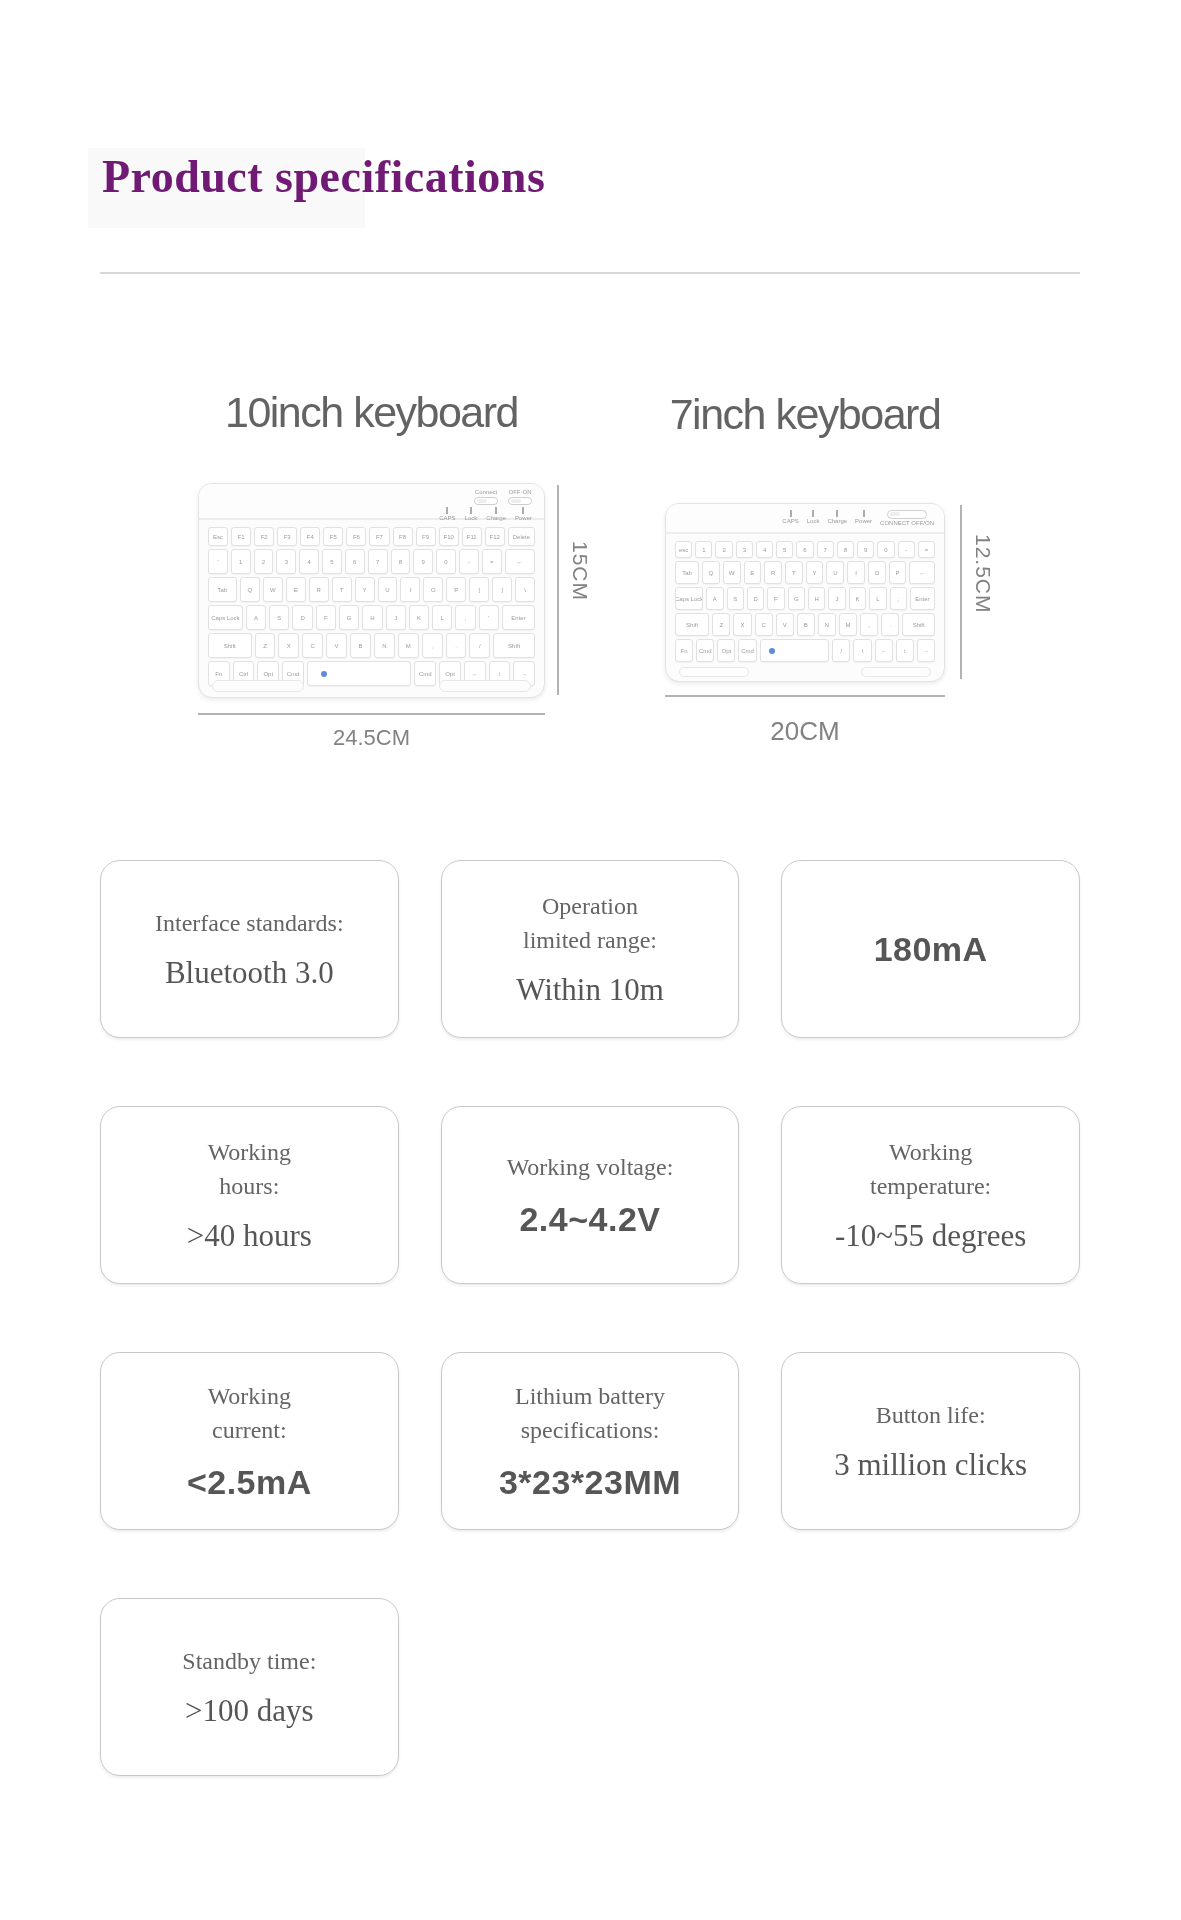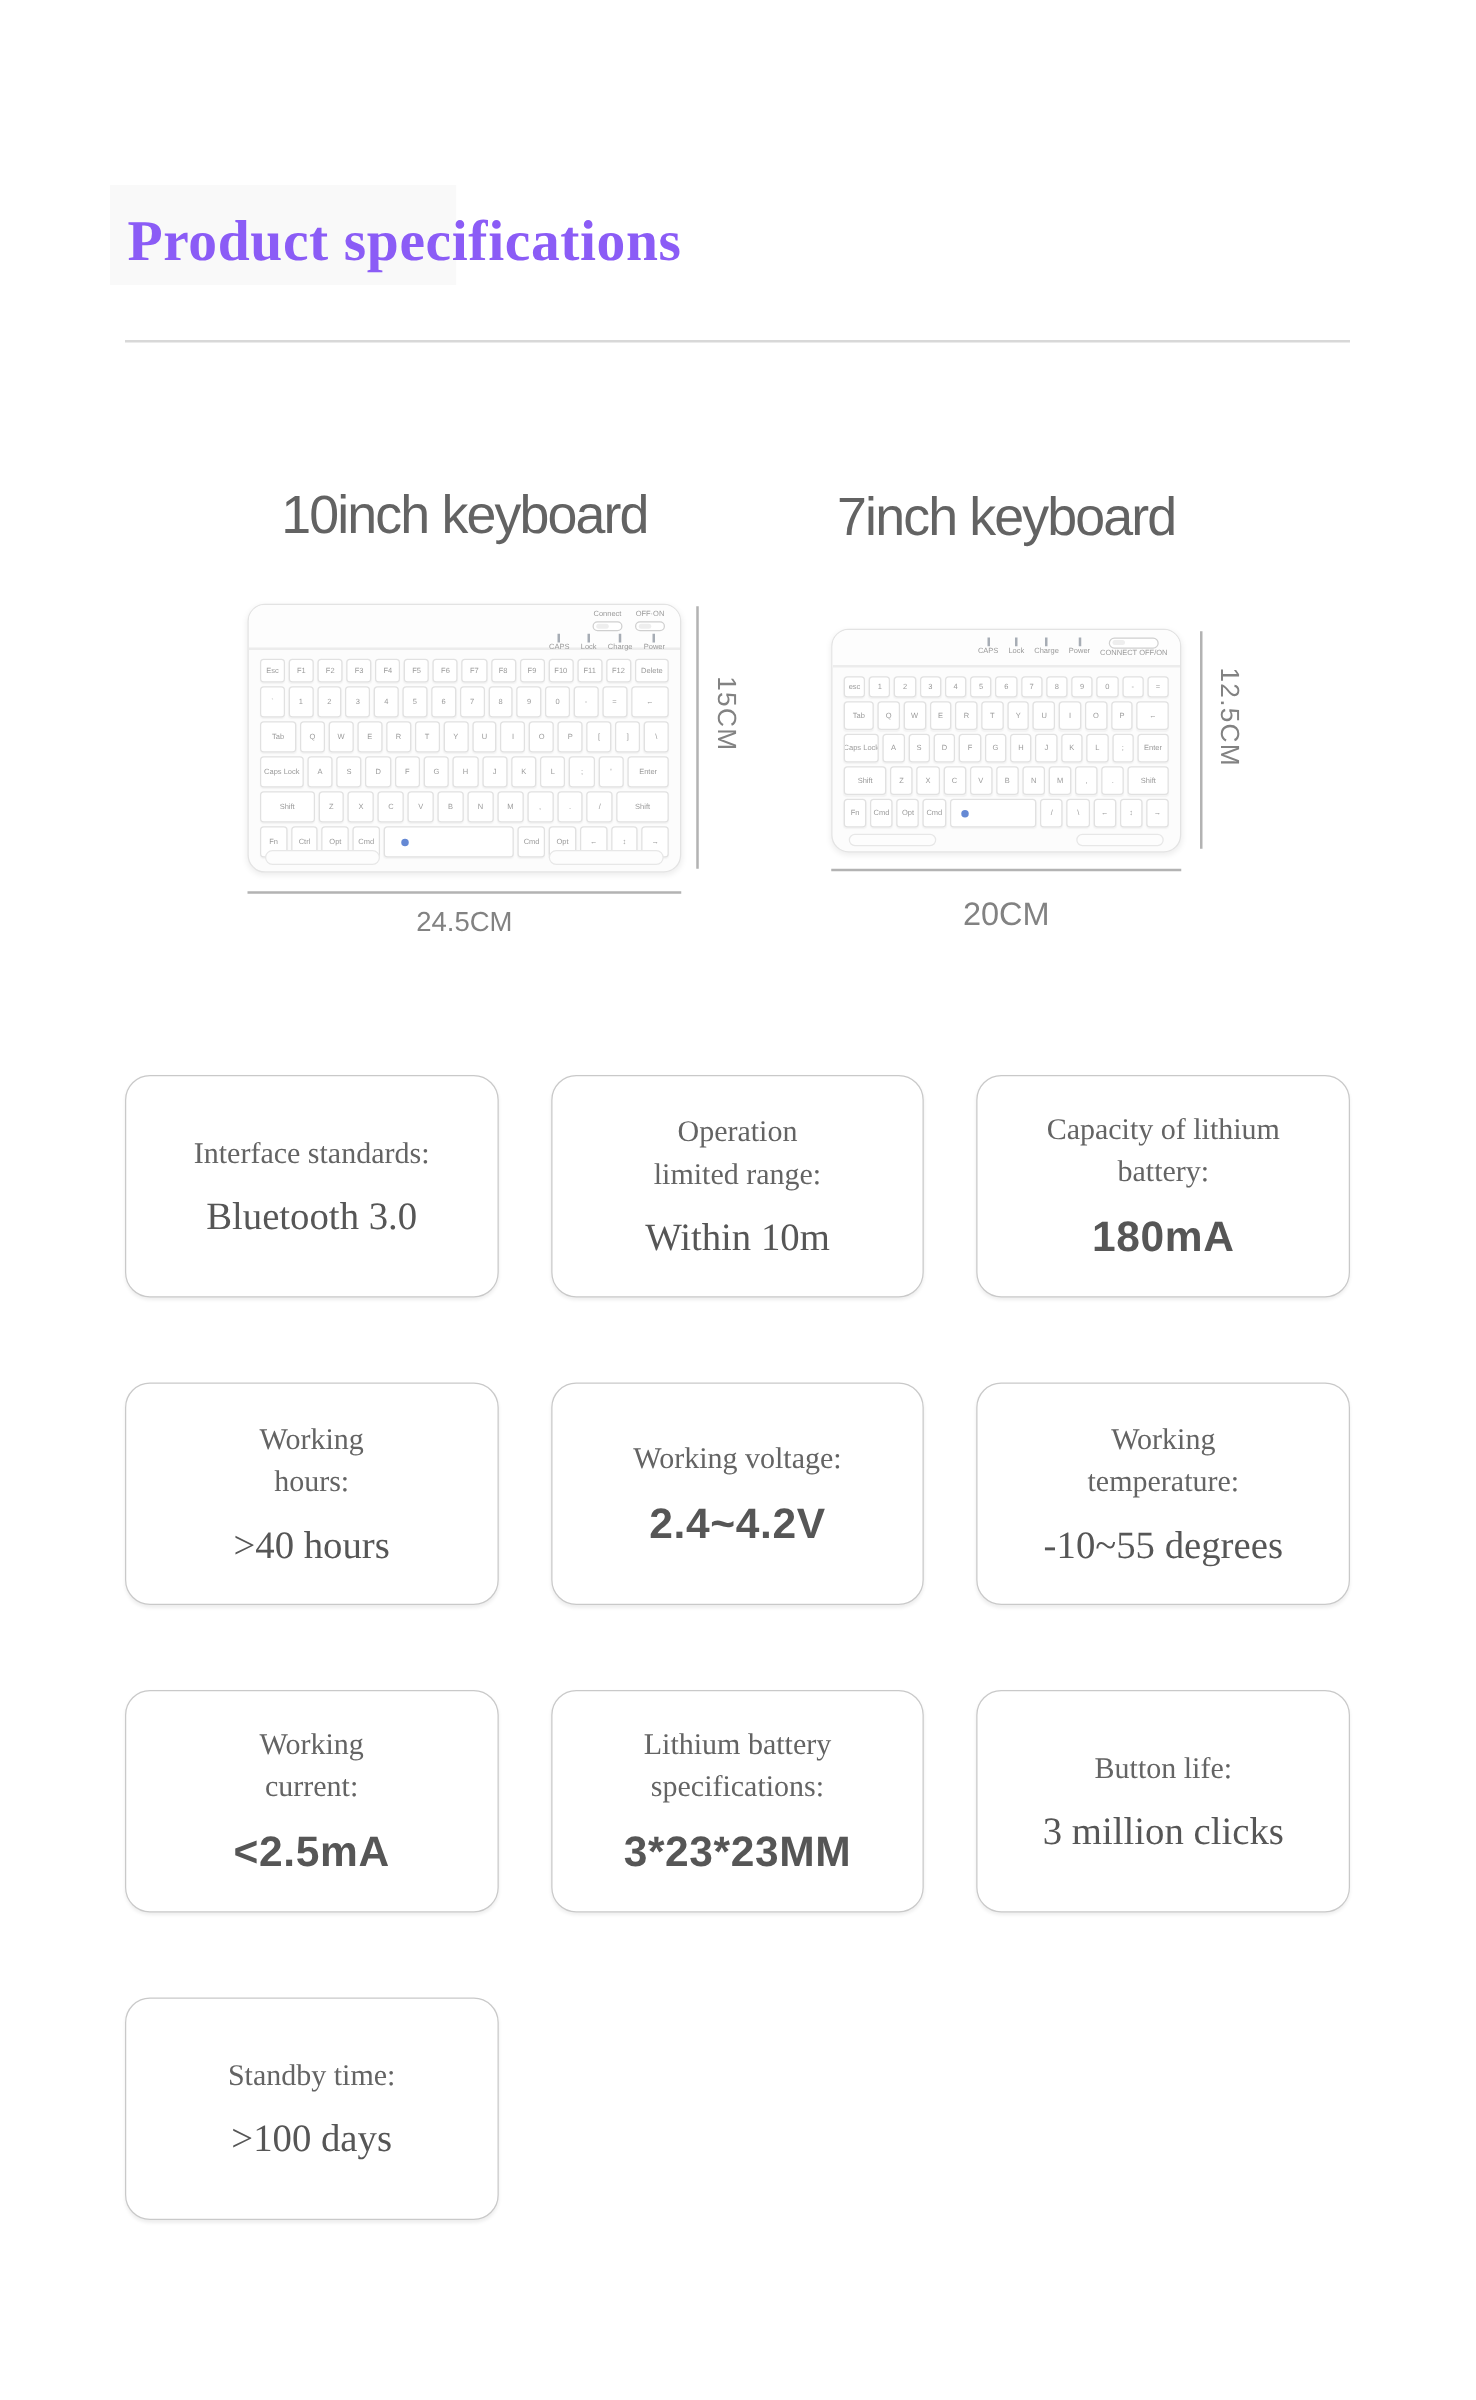--- a/index.html
+++ b/index.html
@@ -5,23 +5,23 @@
   * { margin:0; padding:0; box-sizing:border-box; }
   html,body { background:#fff; }
   body {
     width:1181px; height:1920px; position:relative; overflow:hidden;
     font-family:"Liberation Sans", sans-serif; color:#555;
   }
 
   
   .title-highlight { position:absolute; left:88px; top:148px; width:277px; height:80px; background:#f9f9f9; }
   .page-title {
-    position:absolute; left:102px; top:166px; width:700px;
+    position:absolute; left:102px; top:150px; width:700px;
     font-family:"Liberation Serif", serif; font-weight:600;
-    font-size:46px; color:#8b5cf6; letter-spacing:.5px;
+    font-size:46px; color:#701a75; letter-spacing:.5px;
   }
   .divider { position:absolute; left:100px; top:272px; width:980px; height:2px; background:#d8d8d8; }
 
   
   .kb-area { position:absolute; left:0; top:388px; width:1181px; height:380px; }
   .kb-heading {
     position:absolute; text-align:center; font-family:"Liberation Sans", sans-serif;
     font-weight:400; font-size:43px; color:#636363; letter-spacing:-1.5px;
   }
   #kb10-heading { left:186px; width:371px; top:0; }
@@ -373,22 +373,20 @@
   <div class="spec-card">
     <div class="spec-label">Interface standards:</div>
     <div class="spec-value">Bluetooth 3.0</div>
   </div>
   <div class="spec-card">
     <div class="spec-label">Operation
 limited range:</div>
     <div class="spec-value">Within 10m</div>
   </div>
   <div class="spec-card">
-    <div class="spec-label">Capacity of lithium
-battery:</div>
     <div class="spec-value v-bold">180mA</div>
   </div>
   <div class="spec-card">
     <div class="spec-label">Working
 hours:</div>
     <div class="spec-value">&gt;40 hours</div>
   </div>
   <div class="spec-card">
     <div class="spec-label">Working voltage:</div>
     <div class="spec-value v-bold">2.4~4.2V</div>

